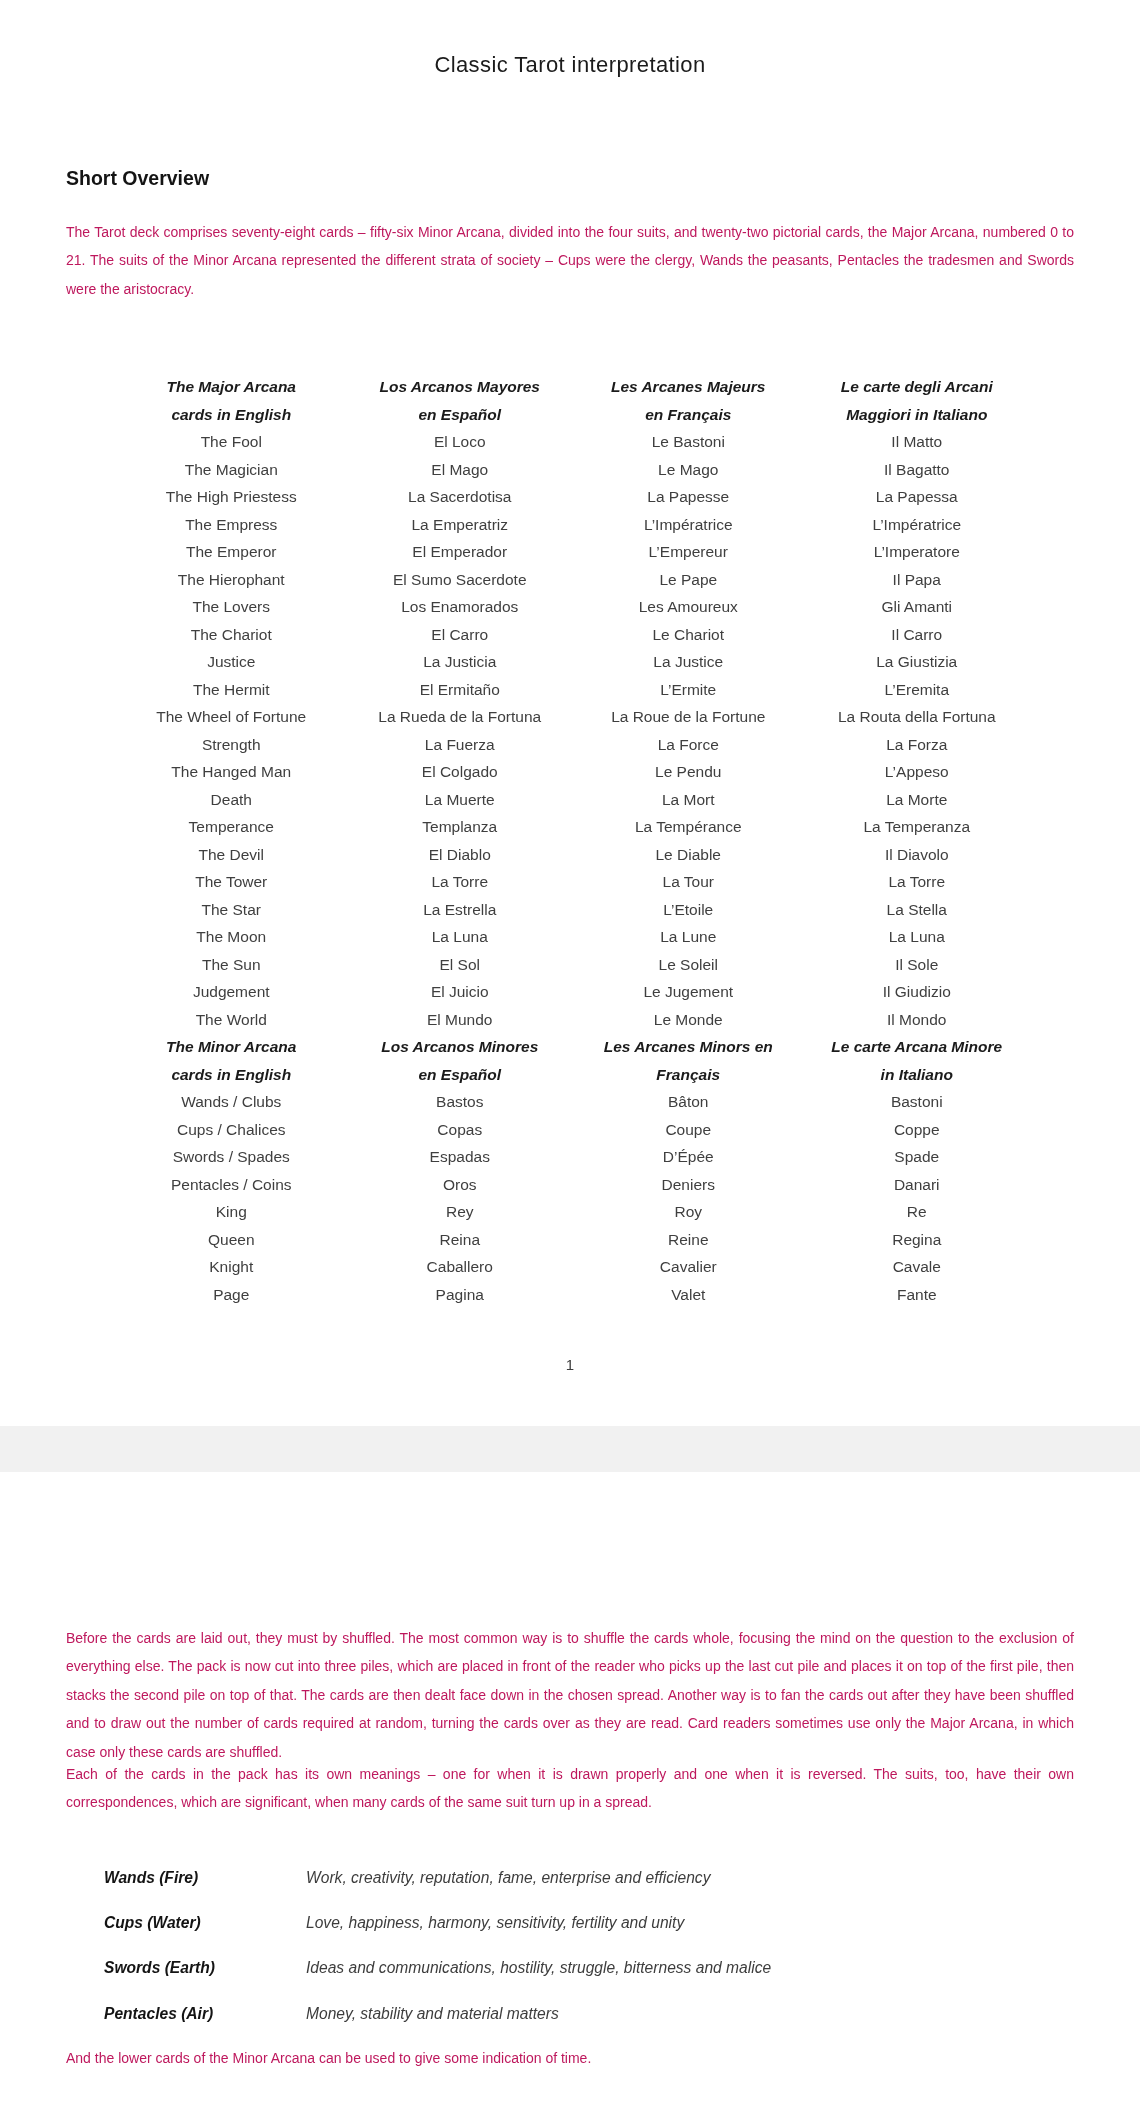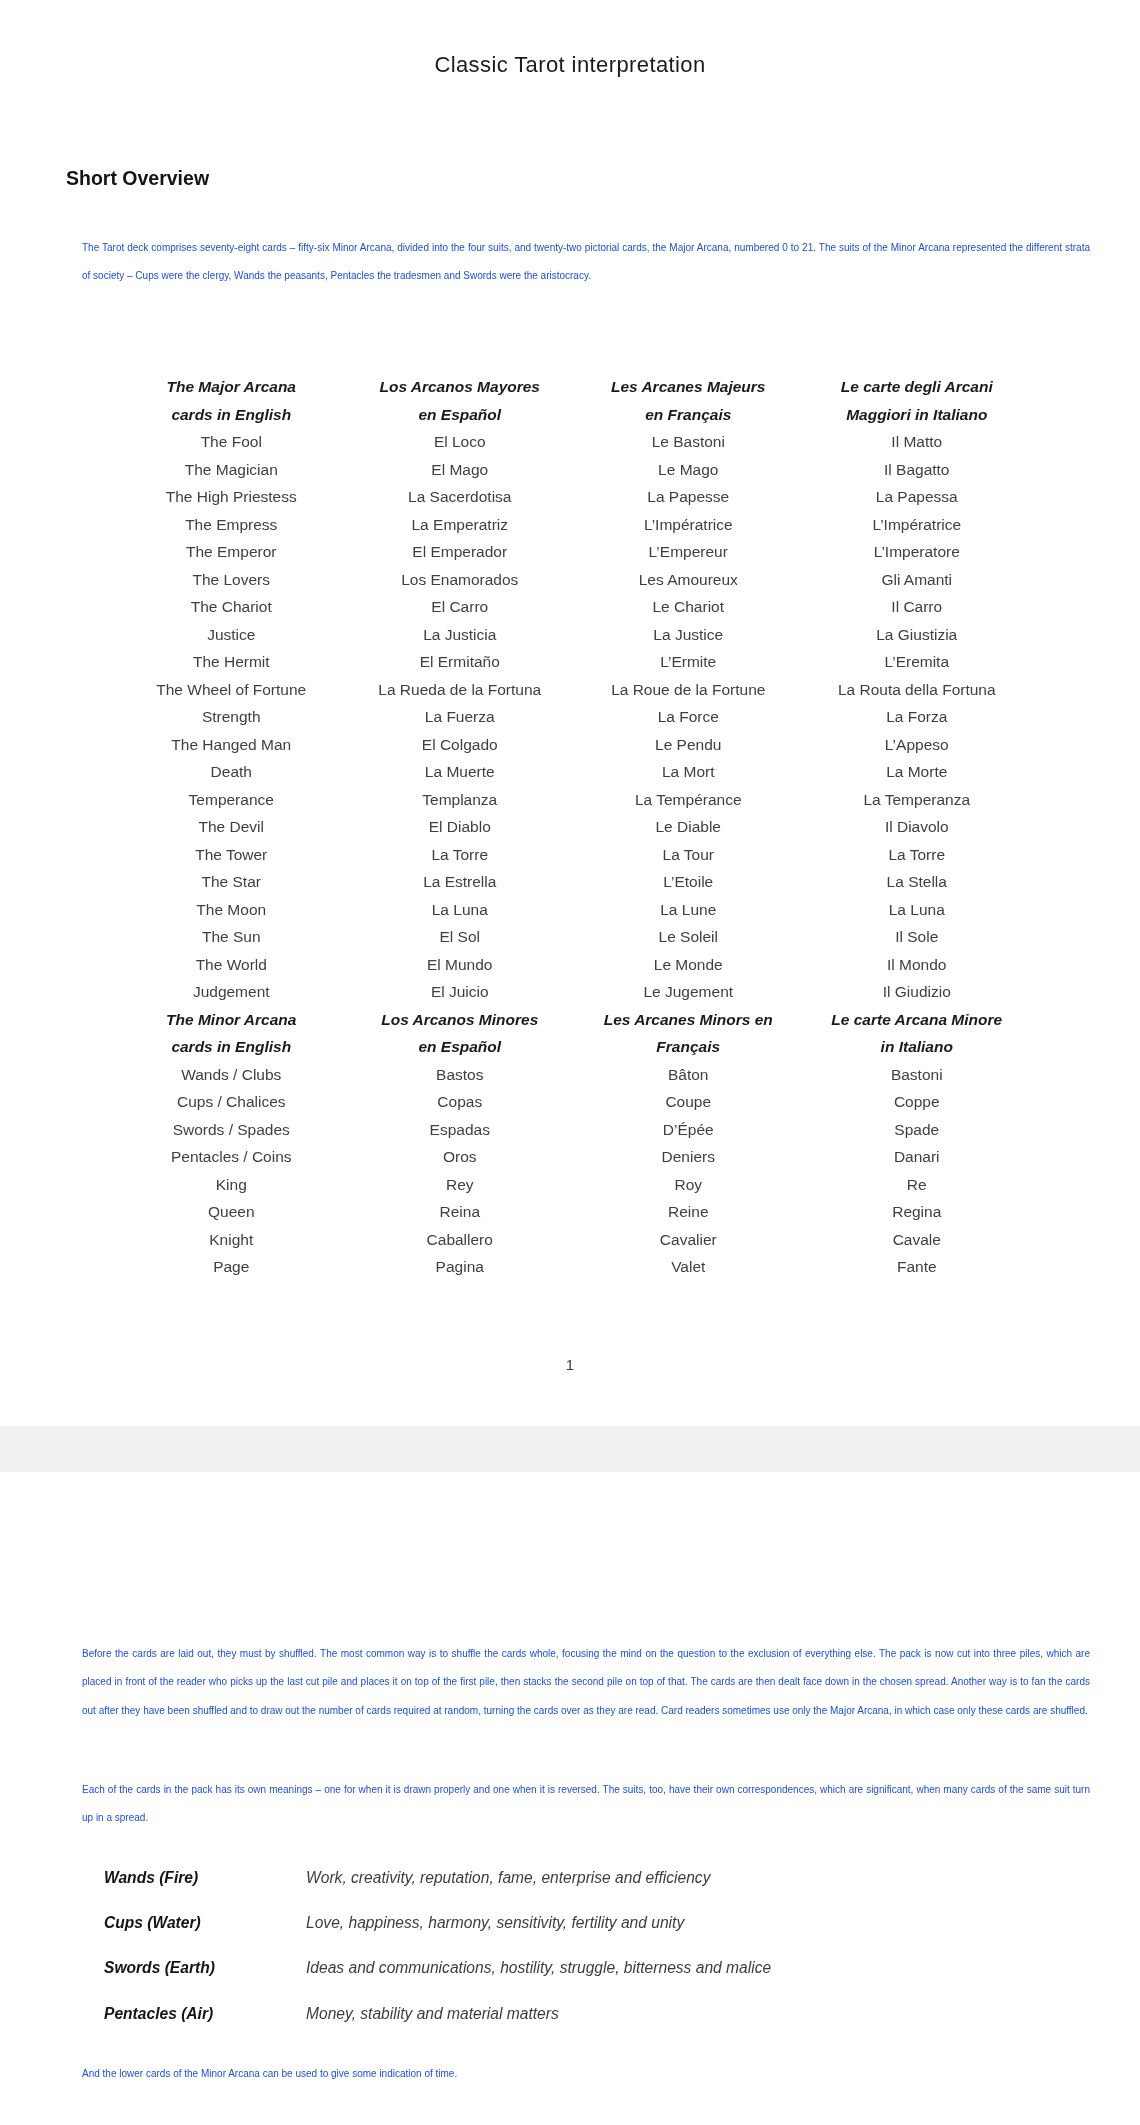--- a/index.html
+++ b/index.html
@@ -9,22 +9,22 @@
   }
   .doc-title{
     position:absolute;top:50px;left:0;width:100%;margin:0;text-align:center;
     font-size:22px;font-weight:400;letter-spacing:.4px;color:#1b1b1b;line-height:30px;
   }
   .section-heading{
     position:absolute;top:165px;left:66px;margin:0;
     font-size:19.5px;font-weight:bold;color:#141414;line-height:26px;
   }
   .body{
-    position:absolute;left:66px;width:1008px;margin:16px;
-    font-size:10px;line-height:28.4px;text-align:justify;color:#1d4ed8;
+    position:absolute;left:66px;width:1008px;margin:0;
+    font-size:14px;line-height:28.4px;text-align:justify;color:#be185d;
   }
   .intro{top:218px;}
   .p2{top:1624px;}
   .p3{top:1760px;}
   .closing{top:2044px;text-align:left;}
   .arcana-table{
     position:absolute;top:373px;left:117px;width:914px;
     font-size:15.5px;line-height:27.5px;
   }
   .trow{display:grid;grid-template-columns:repeat(4,1fr);}
@@ -102,20 +102,26 @@
         <div class="tcell">L’Impératrice</div>
         <div class="tcell">L’Impératrice</div>
       </div>
       <div class="trow">
         <div class="tcell">The Emperor</div>
         <div class="tcell">El Emperador</div>
         <div class="tcell">L’Empereur</div>
         <div class="tcell">L’Imperatore</div>
       </div>
       <div class="trow">
+        <div class="tcell">The Hierophant</div>
+        <div class="tcell">El Sumo Sacerdote</div>
+        <div class="tcell">Le Pape</div>
+        <div class="tcell">Il Papa</div>
+      </div>
+      <div class="trow">
         <div class="tcell">The Lovers</div>
         <div class="tcell">Los Enamorados</div>
         <div class="tcell">Les Amoureux</div>
         <div class="tcell">Gli Amanti</div>
       </div>
       <div class="trow">
         <div class="tcell">The Chariot</div>
         <div class="tcell">El Carro</div>
         <div class="tcell">Le Chariot</div>
         <div class="tcell">Il Carro</div>
@@ -186,32 +192,32 @@
         <div class="tcell">La Lune</div>
         <div class="tcell">La Luna</div>
       </div>
       <div class="trow">
         <div class="tcell">The Sun</div>
         <div class="tcell">El Sol</div>
         <div class="tcell">Le Soleil</div>
         <div class="tcell">Il Sole</div>
       </div>
       <div class="trow">
+        <div class="tcell">Judgement</div>
+        <div class="tcell">El Juicio</div>
+        <div class="tcell">Le Jugement</div>
+        <div class="tcell">Il Giudizio</div>
+      </div>
+      <div class="trow">
         <div class="tcell">The World</div>
         <div class="tcell">El Mundo</div>
         <div class="tcell">Le Monde</div>
         <div class="tcell">Il Mondo</div>
       </div>
       <div class="trow">
-        <div class="tcell">Judgement</div>
-        <div class="tcell">El Juicio</div>
-        <div class="tcell">Le Jugement</div>
-        <div class="tcell">Il Giudizio</div>
-      </div>
-      <div class="trow">
         <div class="tcell th">
           <div>The Minor Arcana</div>
           <div>cards in English</div>
         </div>
         <div class="tcell th">
           <div>Los Arcanos Minores</div>
           <div>en Español</div>
         </div>
         <div class="tcell th">
           <div>Les Arcanes Minors en</div>

